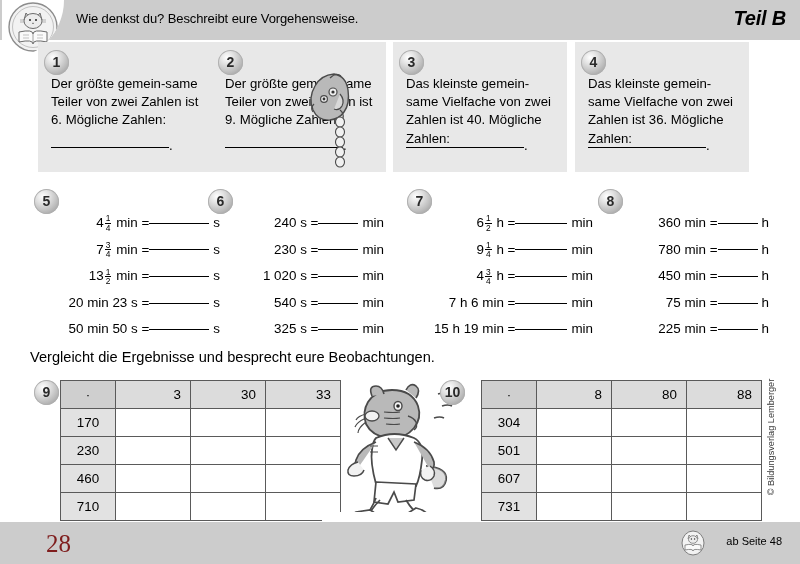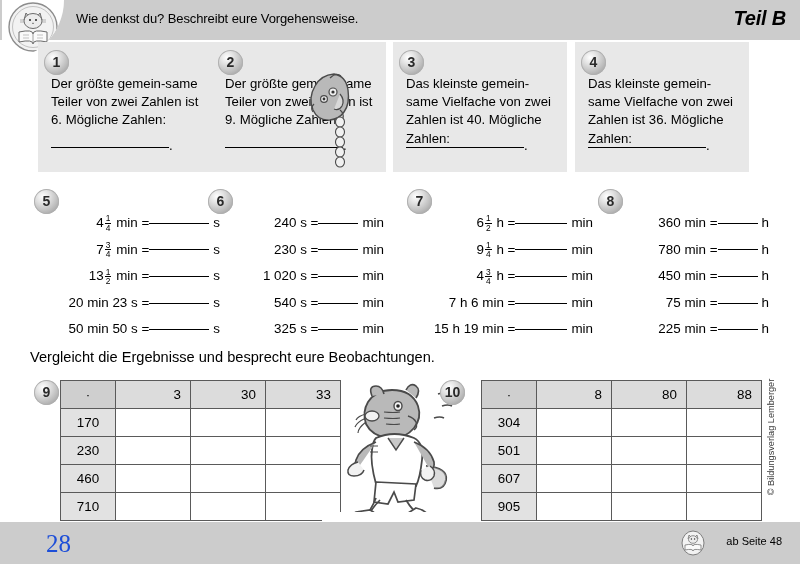--- a/index.html
+++ b/index.html
@@ -112,21 +112,21 @@
     text-align:center;
   }
   
   .footer{
     position:absolute;left:0;bottom:0;width:800px;height:42px;
     background:#cccccc;
   }
   .footer-page{
     position:absolute;left:46px;top:8px;
     font-family:"Liberation Serif", serif;
-    font-size:25px;color:#1d4ed8;
+    font-size:25px;color:#7f1d1d;
   }
   .footer-ref{
     position:absolute;right:18px;top:13px;
     font-size:11px;font-weight:normal;
   }
   .footer-icon{position:absolute;right:94px;top:8px;}
   .footer-cut{
     position:absolute;left:322px;bottom:30px;width:150px;height:22px;
     background:#ffffff;
   }
@@ -384,21 +384,21 @@
       <td class="cell"></td>
       <td class="cell"></td>
     </tr>
     <tr>
       <td class="rowlab">607</td>
       <td class="cell"></td>
       <td class="cell"></td>
       <td class="cell"></td>
     </tr>
     <tr>
-      <td class="rowlab">905</td>
+      <td class="rowlab">731</td>
       <td class="cell"></td>
       <td class="cell"></td>
       <td class="cell"></td>
     </tr>
   </tbody>
     </table>
 </div>
 
 <div class="footer-cut"></div>
 

